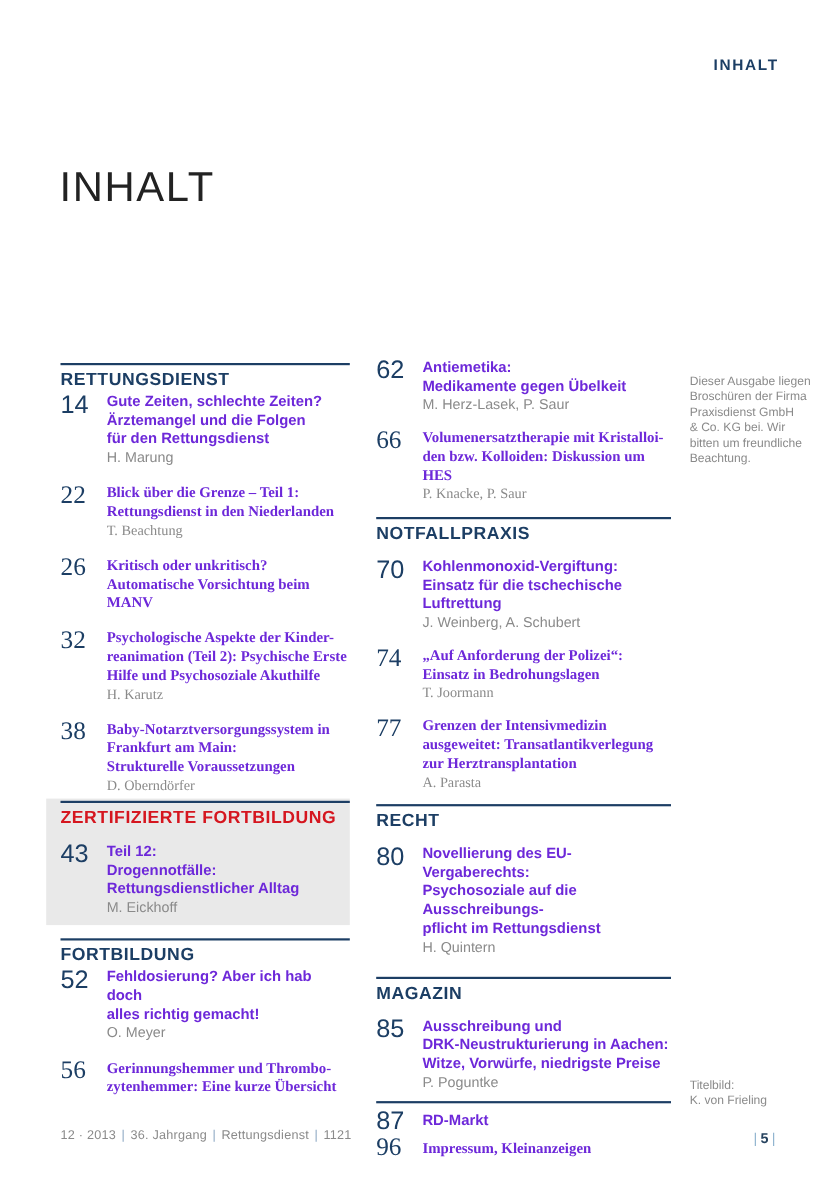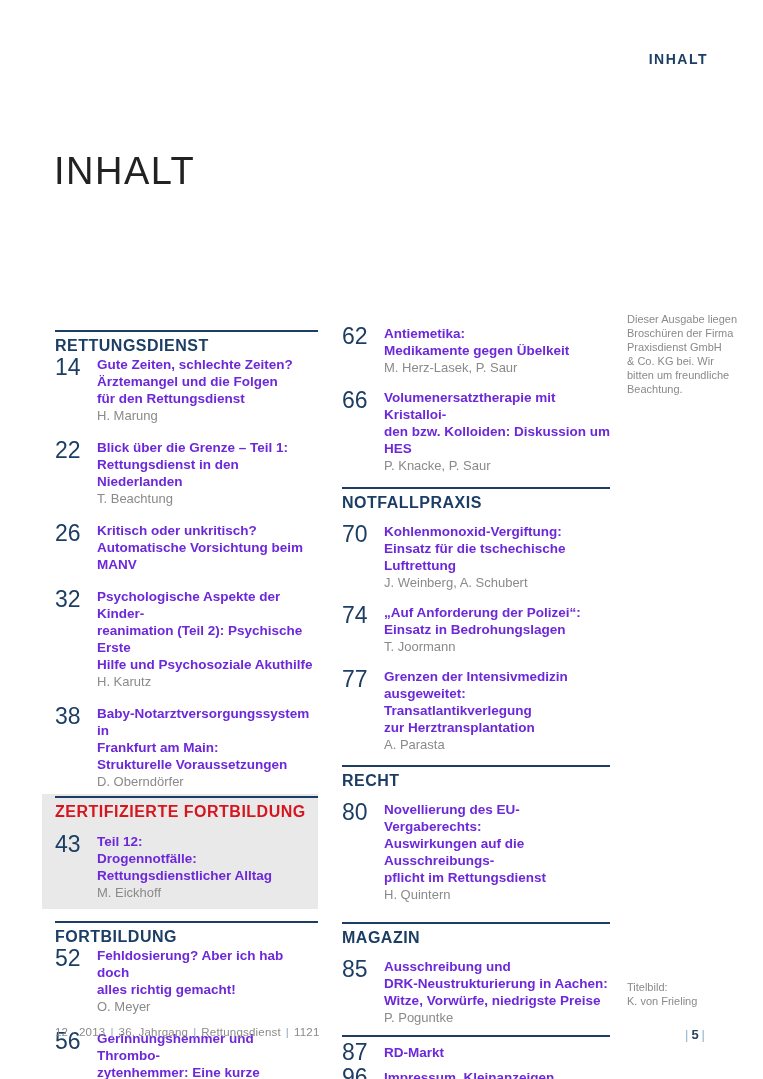--- a/index.html
+++ b/index.html
@@ -25,21 +25,21 @@
   .rule { border-top:2px solid #1c3e64; height:0; }
 
   .sec-head {
     margin:4px 0 0 0; font-size:16px; font-weight:bold; line-height:20px;
     letter-spacing:0.5px; color:#1c3e64;
   }
   .sec-head.red { color:#d5161f; }
 
   .entries { }
   .entry { display:flex; align-items:flex-start; }
-  .entry + .entry { margin-top:15px; }
+  .entry + .entry { margin-top:15px;font-family:Liberation Serif, serif; }
   .col-right .entries { margin-top:10px; }
   .col-right .entry + .entry { margin-top:13px; }
 
   .e-num { flex:0 0 42px; font-size:23px; line-height:22px; color:#1c3e64; }
   .e-body { flex:1; min-width:0; }
   .e-title {
     font-size:13.5px; font-weight:bold; line-height:17px; color:#6d28d9;
     white-space:pre-line;
   }
   .e-auth { font-size:13px; line-height:17px; color:#8a8a8a; }
@@ -52,21 +52,21 @@
   .sec-fortbildung { margin-top:12px; }
   .sec-notfallpraxis { margin-top:13px; }
   .sec-recht { margin-top:12px; }
   .sec-magazin { margin-top:19px; }
   .sec-service { margin-top:9px; }
   .sec-service .entries { margin-top:4px; }
   .sec-service .entry + .entry { margin-top:3px; }
   .sec-service .e-body { padding-top:3px; }
 
   .side-note {
-    position:absolute; left:627px; top:312px; width:120px;
+    position:absolute; left:627px; top:340px; width:120px;
     font-size:11px; line-height:14px; color:#8a8a8a; white-space:pre-line;
   }
   .cover-credit {
     position:absolute; left:627px; top:980px; width:120px;
     font-size:11px; line-height:14px; color:#8a8a8a; white-space:pre-line;
   }
 
   .footer-left {
     position:absolute; left:55px; top:1026px;
     font-size:11.5px; color:#8a8a8a; letter-spacing:0.2px;
@@ -236,21 +236,21 @@
     </section>
 
     <section class="sec-recht">
       <div class="rule"></div>
       <h2 class="sec-head">RECHT</h2>
       <div class="entries">
         <div class="entry">
           <div class="e-num">80</div>
           <div class="e-body">
             <div class="e-title">Novellierung des EU-Vergaberechts:
-Auswirkungen auf die Ausschreibungs-
+Psychosoziale auf die Ausschreibungs-
 pflicht im Rettungsdienst</div>
             <div class="e-auth">H. Quintern</div>
           </div>
         </div>
       </div>
     </section>
 
     <section class="sec-magazin">
       <div class="rule"></div>
       <h2 class="sec-head">MAGAZIN</h2>

